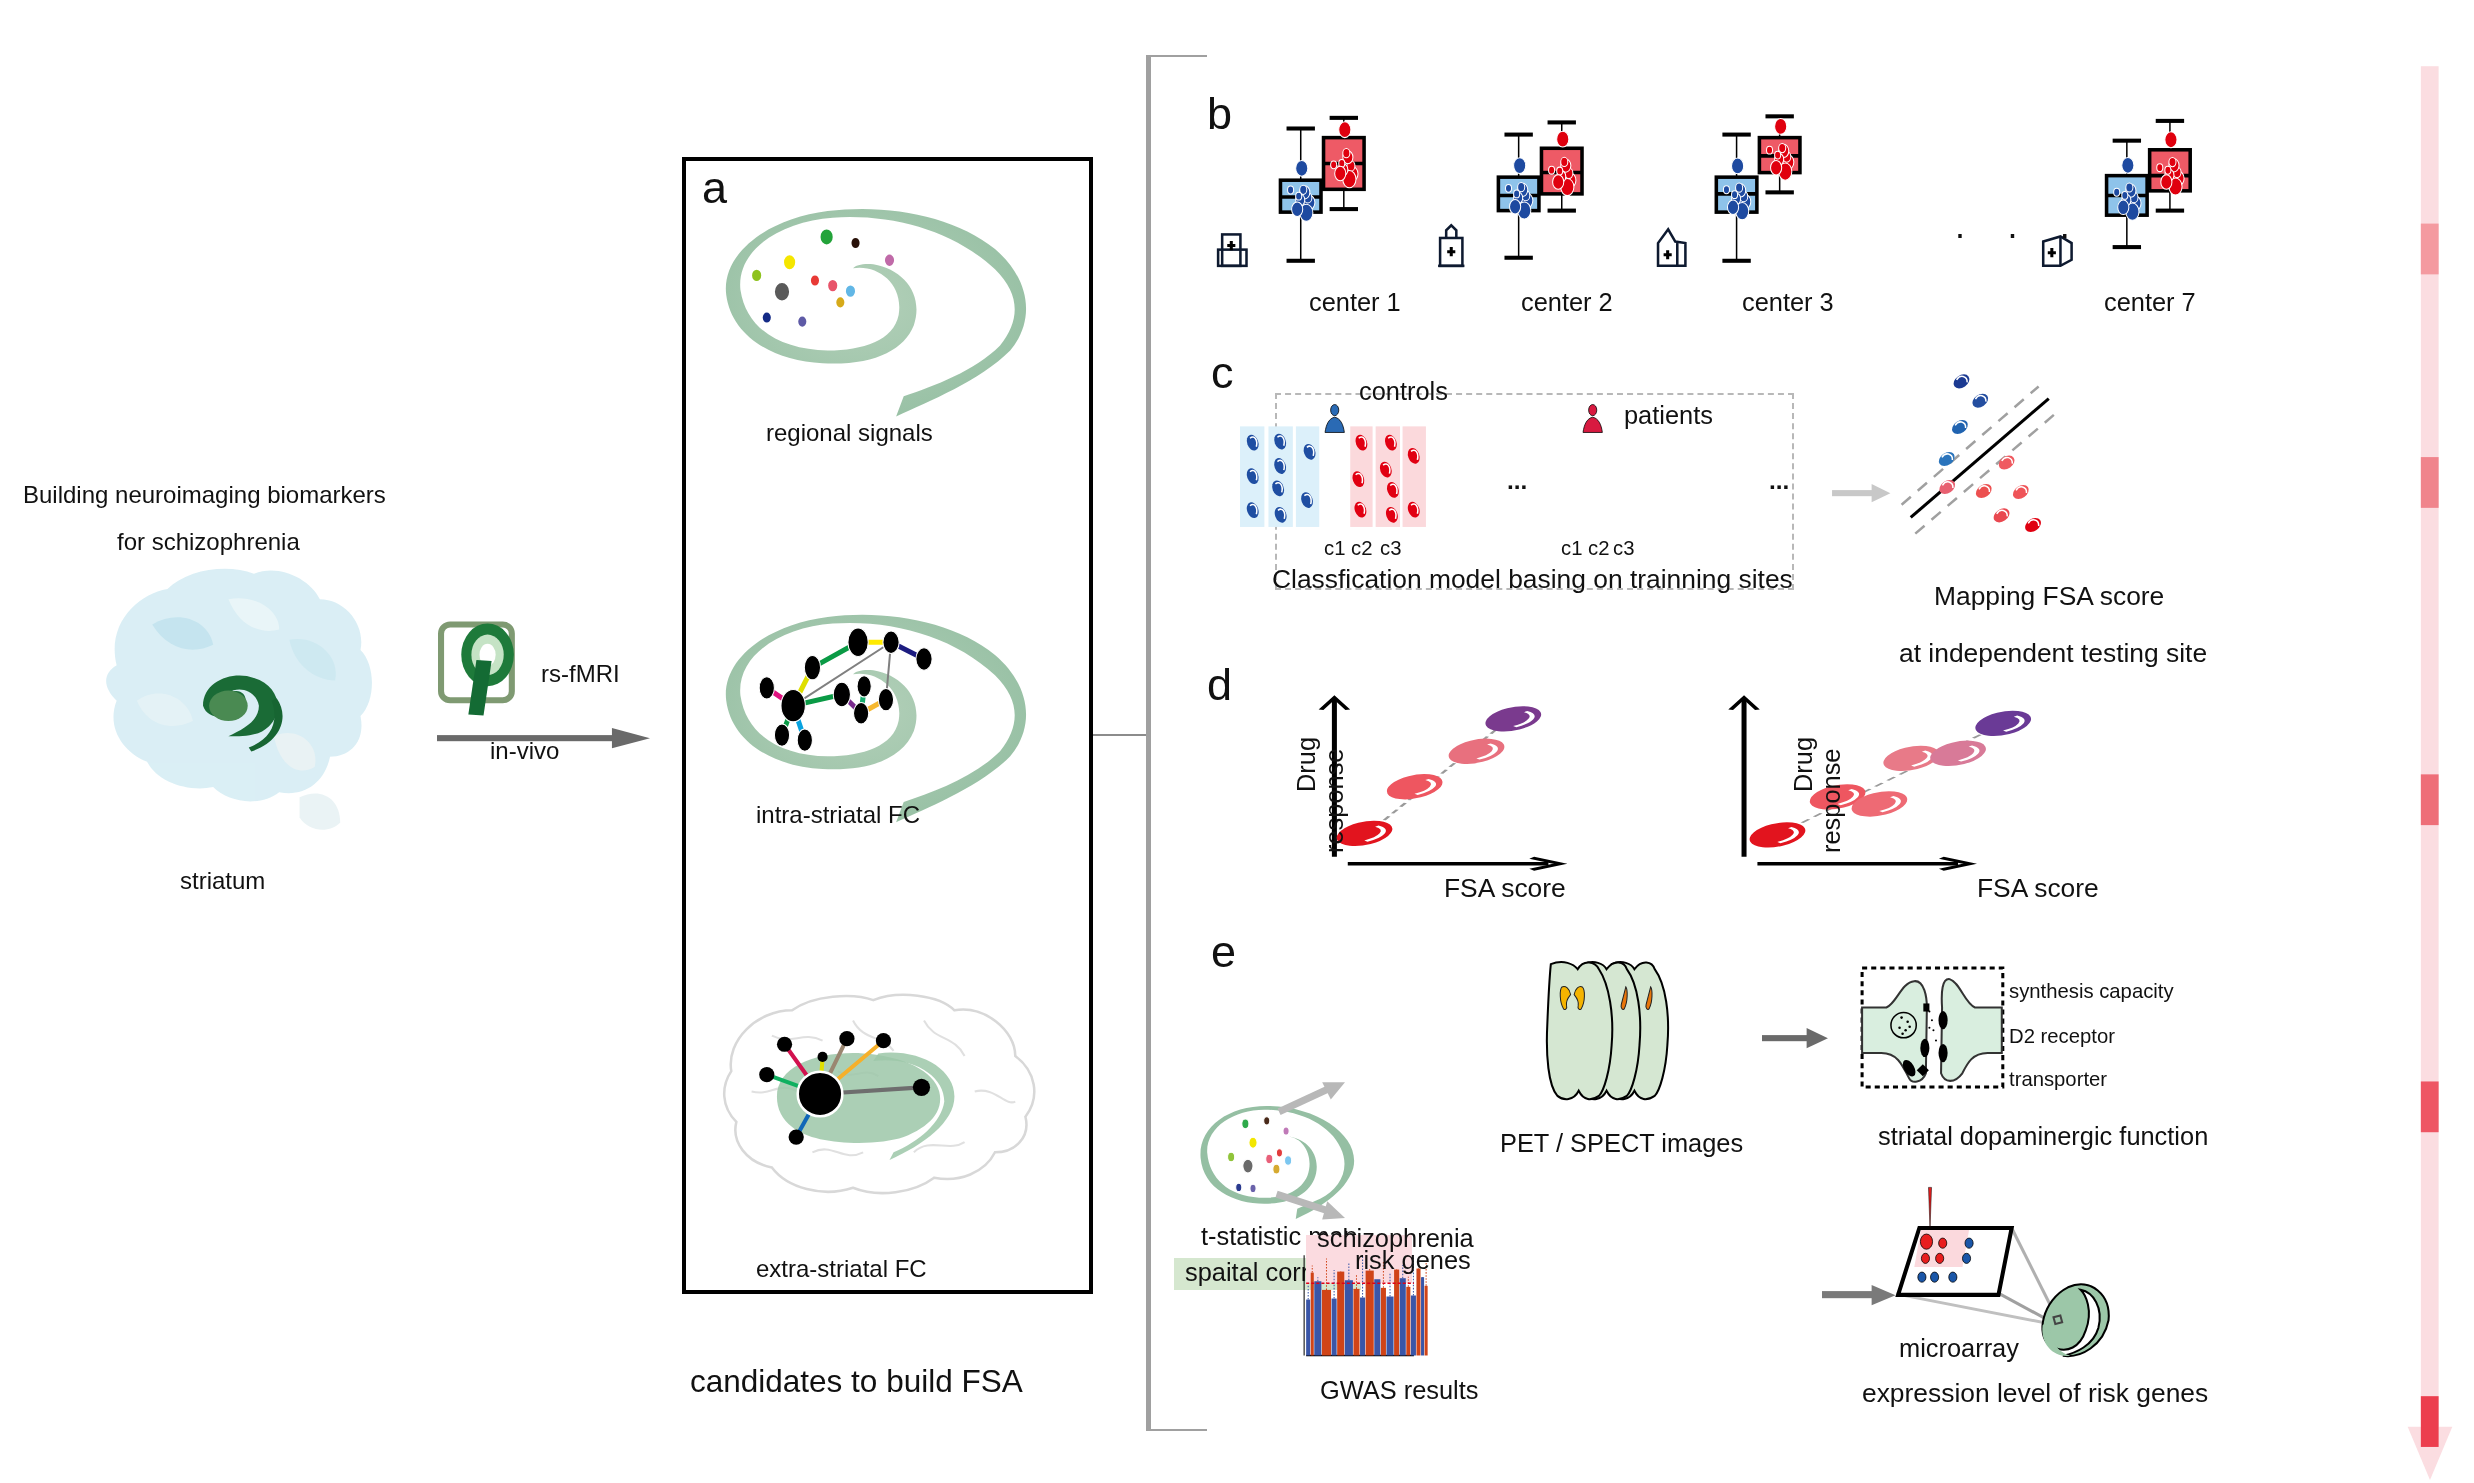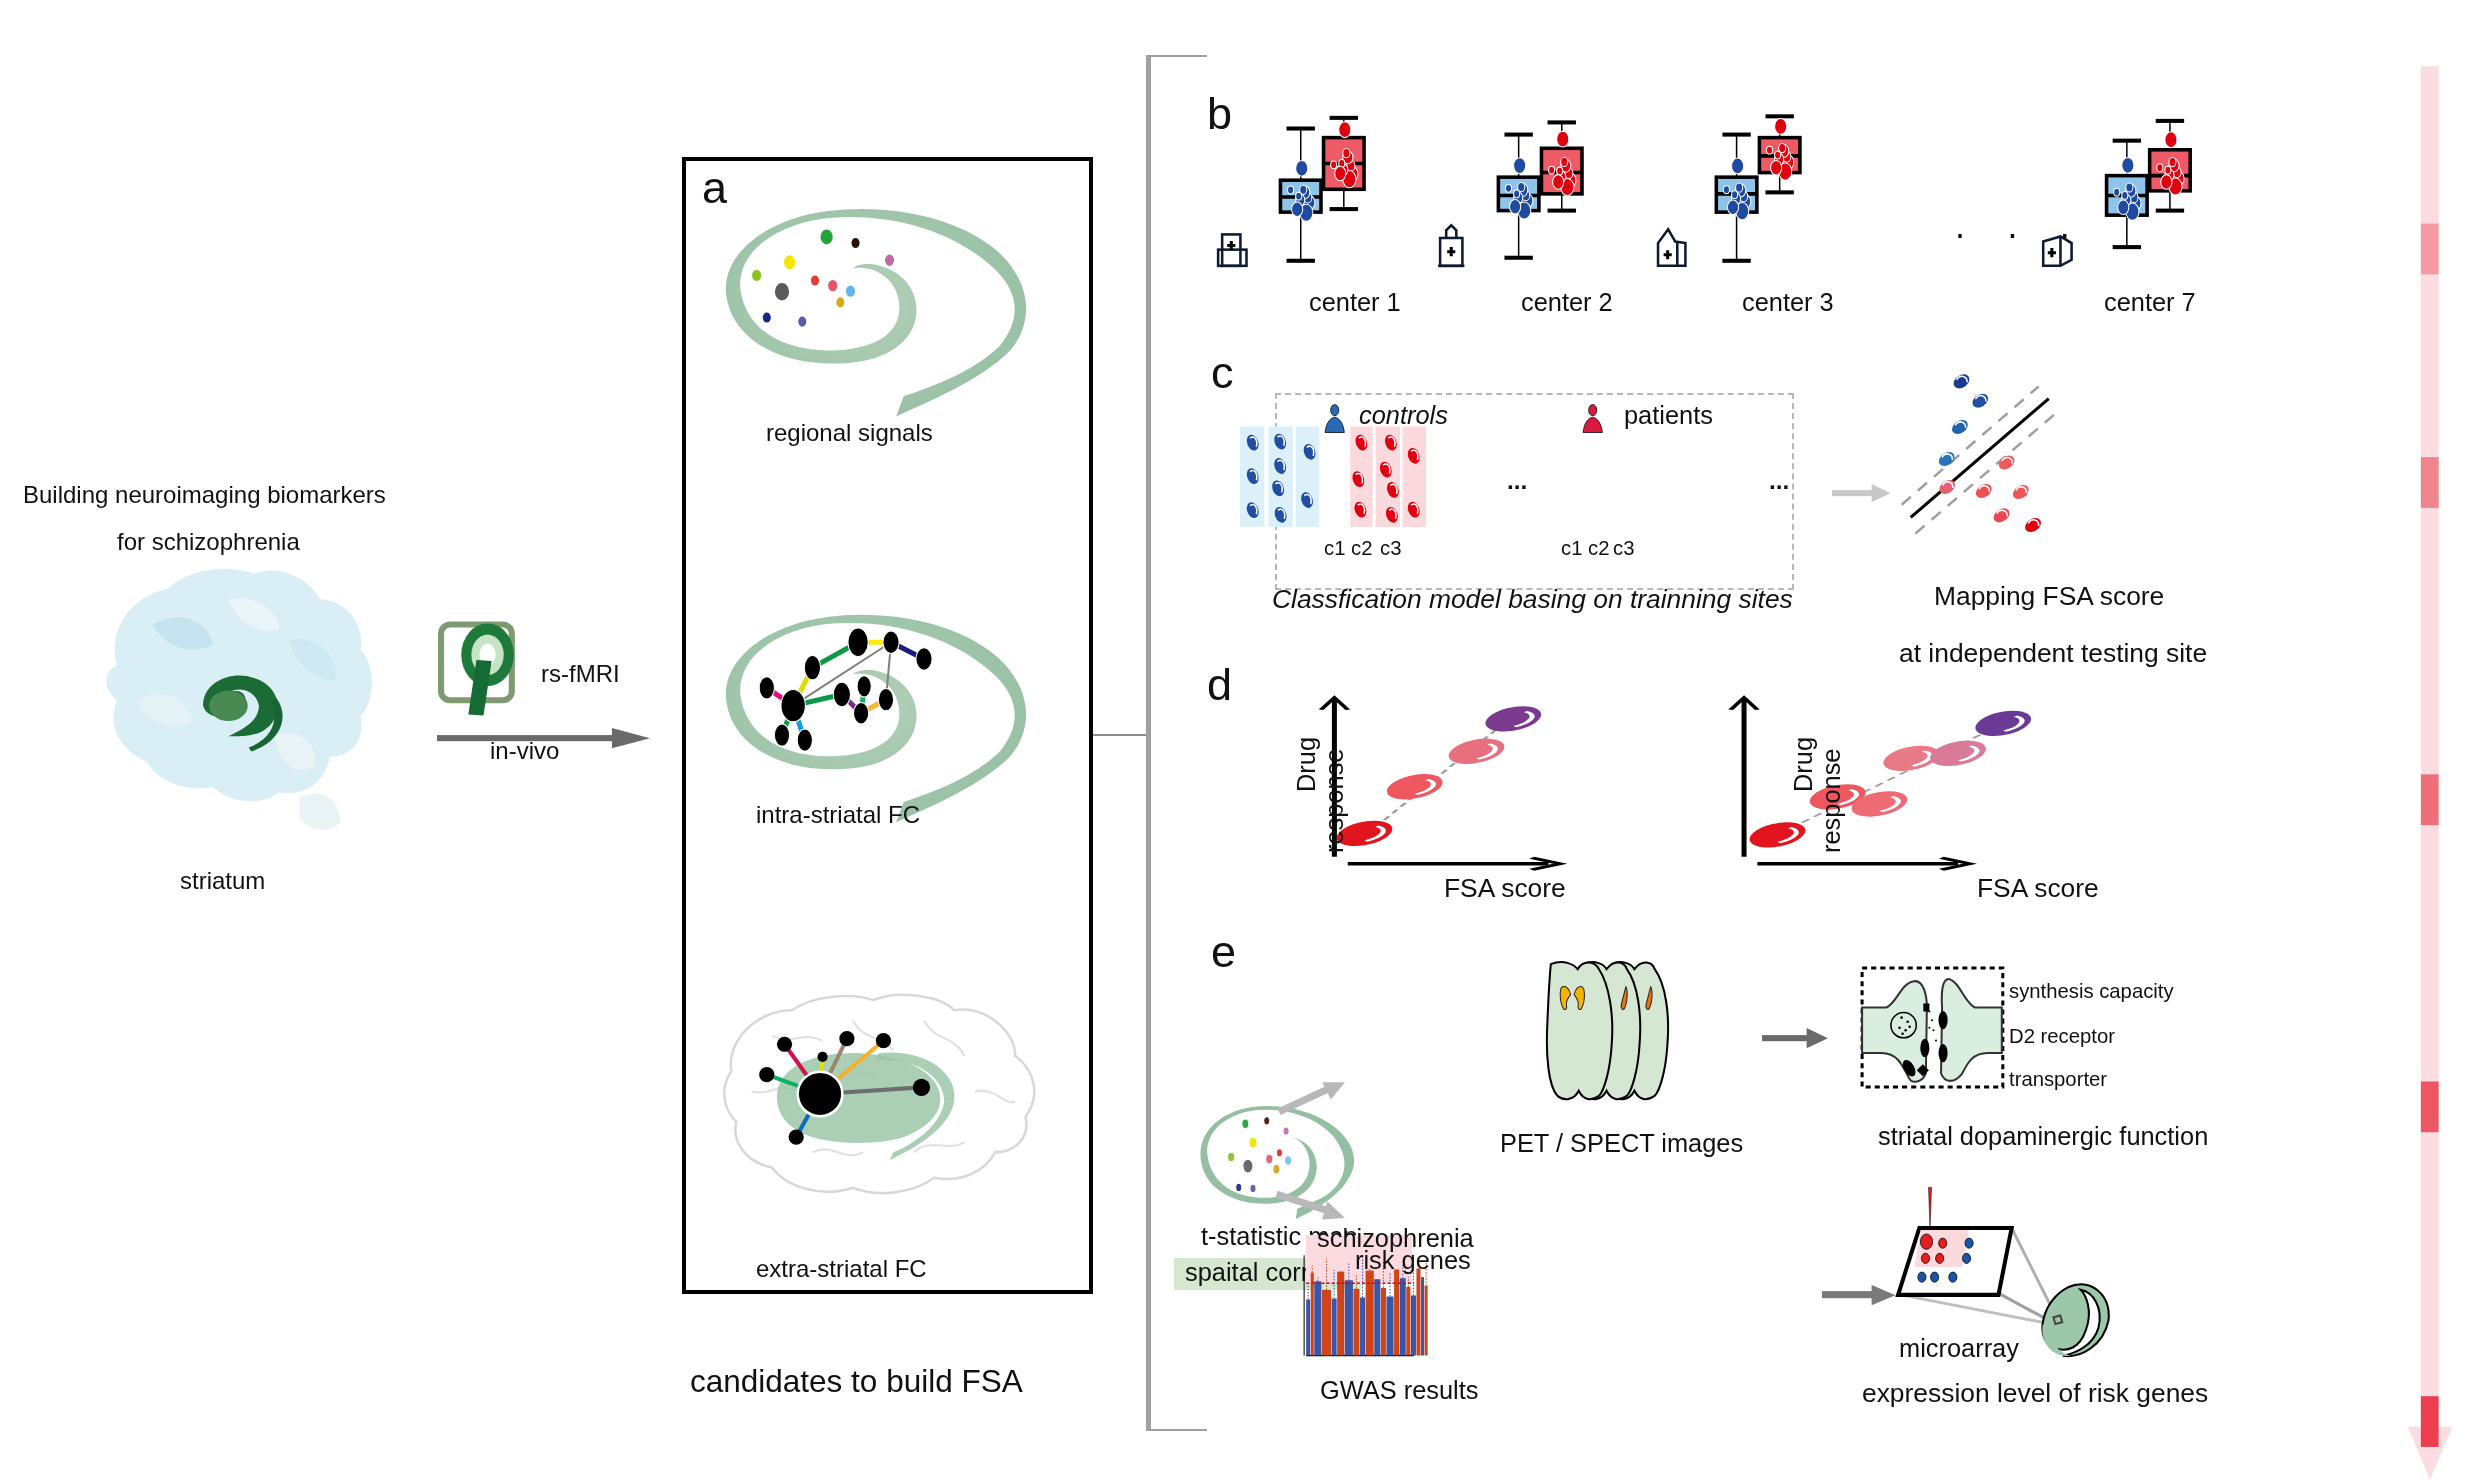--- a/index.html
+++ b/index.html
@@ -320,21 +320,21 @@
 <div class="lbl" style="left:1954px;top:213px;font-size:36px;letter-spacing:15.2px;">· · ·</div>
 <div class="lbl t48" style="left:2104px;top:288px;">center 7</div>
 
 <div class="panel-letter" style="left:1211px;top:350px;">c</div>
 <div class="abs" style="left:1275px;top:393px;width:519px;height:197px;border:2px dashed #b8b8b8;box-sizing:border-box;"></div>
 
 <svg style="left:1322px;top:404px;" width="25.4" height="30.5" viewBox="0 0 50 60">
   <ellipse cx="25" cy="12" rx="8" ry="11" fill="#2a6ab4" stroke="#000" stroke-width="1.5"></ellipse>
   <path d="M6,56 C8,40 14,28 25,26 C36,28 42,40 44,56 Z" fill="#2a6ab4" stroke="#000" stroke-width="1.5"></path>
 </svg>
-<div class="lbl t48" style="left:1359px;top:401px;font-style:italic;">controls</div>
+<div class="lbl t48" style="left:1359px;top:377px;">controls</div>
 <svg style="left:1580px;top:404px;" width="25.4" height="30.5" viewBox="0 0 50 60">
   <ellipse cx="25" cy="12" rx="8" ry="11" fill="#d81a40" stroke="#000" stroke-width="1.5"></ellipse>
   <path d="M6,56 C8,40 14,28 25,26 C36,28 42,40 44,56 Z" fill="#d81a40" stroke="#000" stroke-width="1.5"></path>
 </svg>
 <div class="lbl t48" style="left:1624px;top:401px;">patients</div>
 
 <svg id="site-columns" style="left:1208px;top:345px;" width="635" height="305" viewBox="0 0 1250 600">
     <rect x="63" y="160" width="48" height="198" fill="#dcf0fa"></rect>
     <rect x="119" y="160" width="48" height="198" fill="#dcf0fa"></rect>
     <rect x="173" y="160" width="46" height="198" fill="#dcf0fa"></rect>
@@ -417,21 +417,21 @@
 
 <div class="lbl t48" style="left:1324px;top:537px;font-size:20.3px;">c1</div>
 <div class="lbl" style="left:1351px;top:537px;font-size:20.3px;">c2</div>
 <div class="lbl" style="left:1380px;top:537px;font-size:20.3px;">c3</div>
 
 <div class="lbl" style="left:1561px;top:537px;font-size:20.3px;">c1</div>
 <div class="lbl" style="left:1588px;top:537px;font-size:20.3px;">c2</div>
 <div class="lbl" style="left:1613px;top:537px;font-size:20.3px;">c3</div>
 <div class="lbl" style="left:1507px;top:467px;font-size:24.4px;font-weight:bold;">...</div>
 <div class="lbl" style="left:1769px;top:467px;font-size:24.4px;font-weight:bold;">...</div>
-<div class="lbl t50" style="left:1272px;top:584px;font-style:italic;">Classfication model basing on trainning sites</div>
+<div class="lbl t50" style="left:1272px;top:564px;">Classfication model basing on trainning sites</div>
 
 <svg style="left:1832px;top:483px;" width="61" height="20.3" viewBox="0 0 120 40">
   <rect x="0" y="14" width="80" height="12" fill="#c8c8c8"></rect>
   <polygon points="78,2 115,20 78,38" fill="#c8c8c8"></polygon>
 </svg>
 <svg id="svm-plot" style="left:1828px;top:355px;" width="406" height="203" viewBox="0 0 800 400">
     <line x1="163" y1="320" x2="435" y2="86" stroke="#000" stroke-width="6"></line>
     <line x1="145" y1="295" x2="415" y2="62" stroke="#a0a0a0" stroke-width="5" stroke-dasharray="24,18"></line>
     <line x1="172" y1="352" x2="445" y2="118" stroke="#a0a0a0" stroke-width="5" stroke-dasharray="24,18"></line>
     <g transform="translate(263,52) rotate(-35)">

